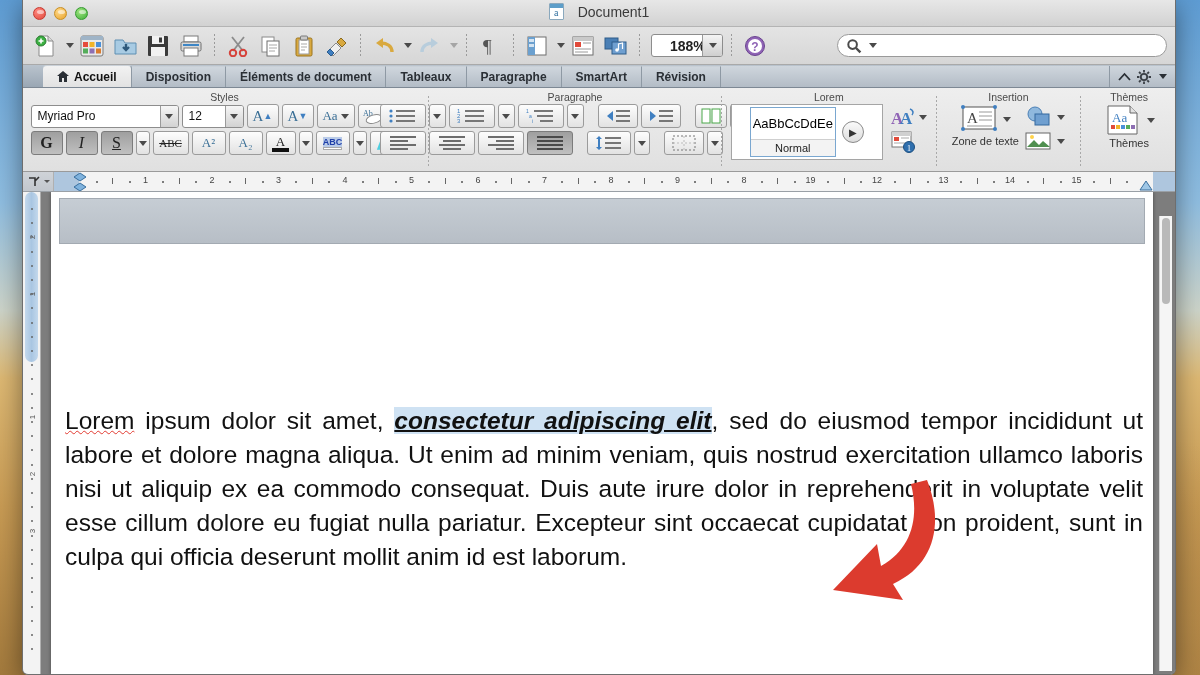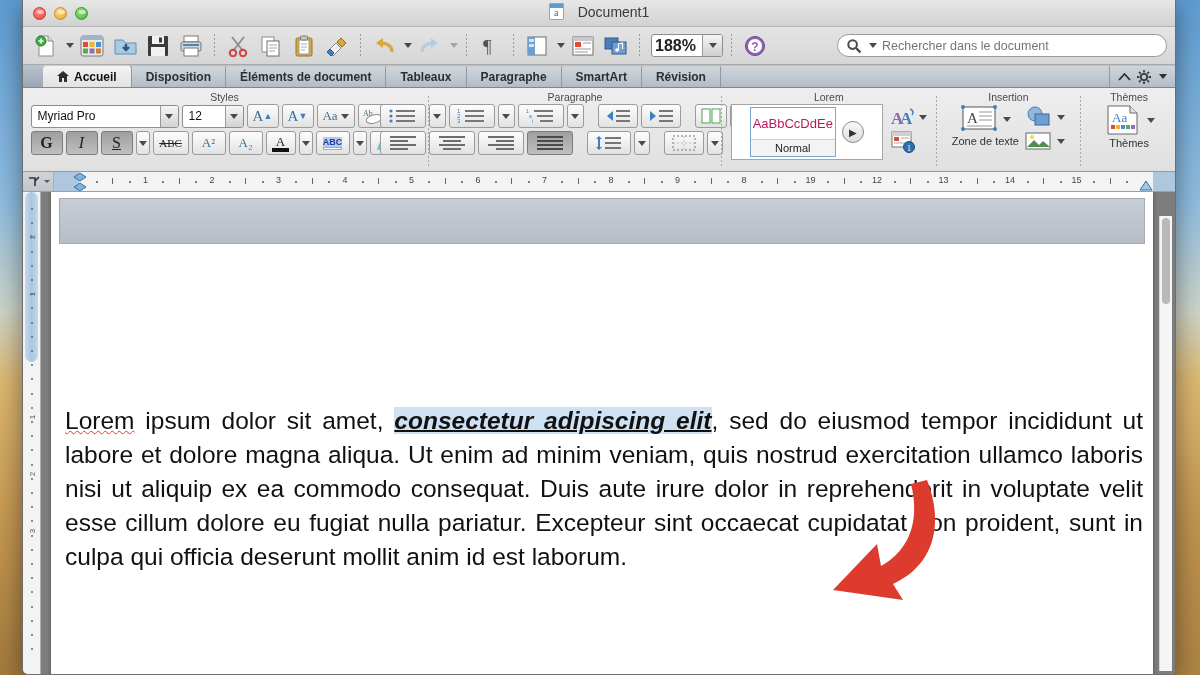--- a/index.html
+++ b/index.html
@@ -43,22 +43,22 @@
   .toolbar { height:38px; display:flex; align-items:center; padding:0 8px;
     background:linear-gradient(180deg,#e4e4e4 0%,#d6d6d6 100%);
     border-bottom:1px solid #a9a9a9; gap:3px; }
   .tb-btn { width:30px; height:30px; display:flex; align-items:center; justify-content:center;
     border-radius:3px; position:relative; }
   .tb-sep { width:1px; height:24px; margin:0 5px;
     background:repeating-linear-gradient(180deg,#9a9a9a 0 2px,transparent 2px 4px); }
   .caret { width:0;height:0;border-left:4px solid transparent;border-right:4px solid transparent;
     border-top:5px solid #4a4a4a; margin-left:2px; }
   .zoom-box { width:72px; height:23px; margin-left:3px; background:#fff; border:1px solid #8d8d8d;
-    border-radius:3px; display:flex; align-items:center; font-size:16px; font-weight:bold; color:#222;
-    padding-left:3px; position:relative; }
+    border-radius:3px; display:flex; align-items:center; font-size:14px; font-weight:bold; color:#222;
+    padding-left:18px; position:relative; }
   .zoom-arrow { position:absolute; right:0; top:0; bottom:0; width:20px;
     background:linear-gradient(180deg,#f4f4f4,#cfcfcf); border-left:1px solid #9a9a9a;
     border-radius:0 2px 2px 0; display:flex; align-items:center; justify-content:center; }
   .searchbox { margin-left:auto; width:330px; height:23px; background:#fff; border:1px solid #9a9a9a;
     border-radius:12px; display:flex; align-items:center; padding-left:8px; gap:5px; position:relative; }
   .searchbox input { border:none; outline:none; font-size:12.5px; color:#9a9a9a; width:270px;
     font-family:"Liberation Sans",sans-serif; background:transparent; }
 
   
   .tabbar { height:23px; display:flex; align-items:flex-end; padding-left:20px;
@@ -291,21 +291,20 @@
           <circle cx="11" cy="11" r="7" fill="#fff"></circle>
           <text x="11" y="16" font-size="12" font-weight="bold" text-anchor="middle" fill="#8f63b5" font-family="Liberation Sans, sans-serif">?</text>
         </svg>
     </div>
     <div class="searchbox">
       <svg width="16" height="16" viewBox="0 0 16 16">
           <circle cx="6.6" cy="6.6" r="4.3" fill="none" stroke="#4a4a4a" stroke-width="2"></circle>
           <path d="M10 10l4.4 4.4" stroke="#4a4a4a" stroke-width="2.4"></path>
         </svg>
       <span class="caret" style="border-top-color:#4a4a4a"></span>
-      <input type="text" placeholder="Rechercher dans le document" style="">
     </div>
   </div>
 
   <div class="tabbar">
     <div class="tab active">
       <svg width="12" height="11" viewBox="0 0 12 11">
           <path d="M6 0L0 5h2v6h3V7h2v4h3V5h2z" fill="#2a2f35"></path>
         </svg>
       <span>Accueil</span>
     </div>
@@ -592,21 +591,21 @@
       </div>
     </div>
     <div class="grp-sep"></div>
 
     <div class="grp" style="width:210px">
       <div class="grp-title">Lorem</div>
       <div class="grp-body">
         <div class="row" style="align-items:stretch">
           <div style="width:152px;height:56px;border:1px solid #a5a5a5;background:#fff;display:flex;align-items:center;justify-content:center;gap:6px;">
             <div style="width:86px;height:50px;border:1px solid #7aa7d0;background:#fff;display:flex;flex-direction:column;">
-              <div style="flex:1;display:flex;align-items:center;justify-content:center;font-size:13px;color:#be185d;overflow:hidden;white-space:nowrap">AaBbCcDdEe</div>
+              <div style="flex:1;display:flex;align-items:center;justify-content:center;font-size:13px;color:#000000;overflow:hidden;white-space:nowrap">AaBbCcDdEe</div>
               <div style="height:17px;border-top:1px solid #cfcfcf;display:flex;align-items:center;justify-content:center;font-size:11px;color:#222;background:#f3f3f3">Normal</div>
             </div>
             <div style="width:22px;height:22px;border-radius:50%;border:1px solid #8a8a8a;background:linear-gradient(180deg,#fafafa,#dcdcdc);display:flex;align-items:center;justify-content:center">
               <span style="font-size:10px;color:#333">▶</span>
             </div>
           </div>
           <div style="display:flex;flex-direction:column;justify-content:space-between;padding:2px 0 2px 5px">
             <div style="display:flex;align-items:center">
               <svg width="26" height="22" viewBox="0 0 26 22">
                   <text x="0" y="18" font-size="17" font-weight="bold" fill="#8f63b5" font-family="Liberation Serif, serif">A</text>

